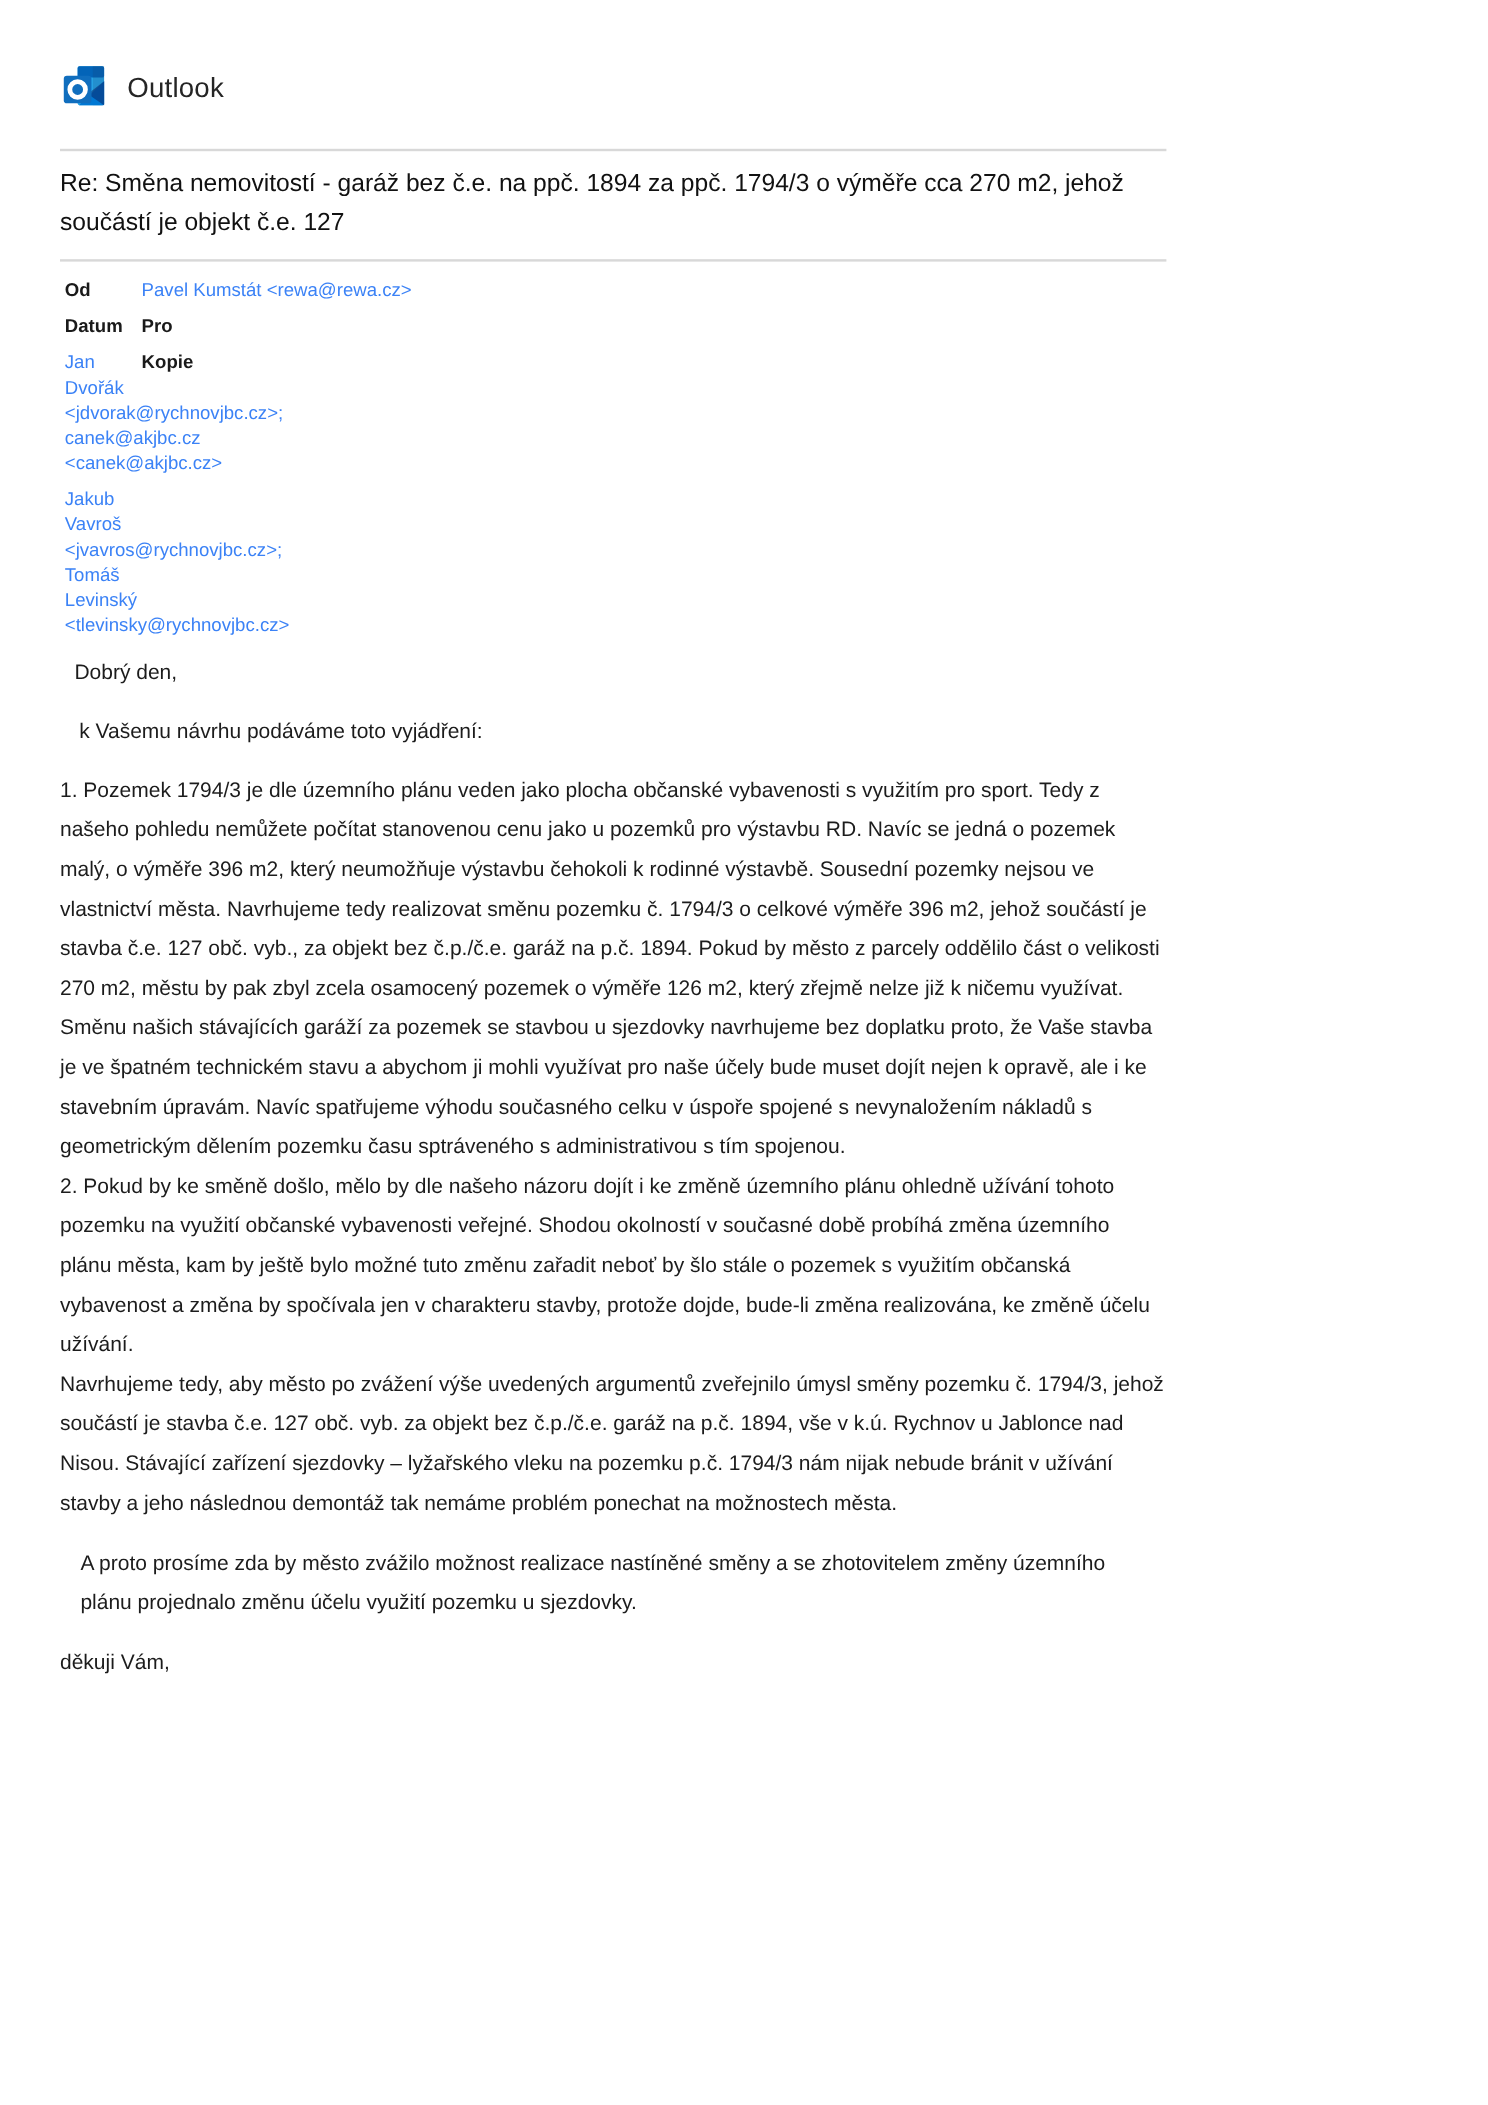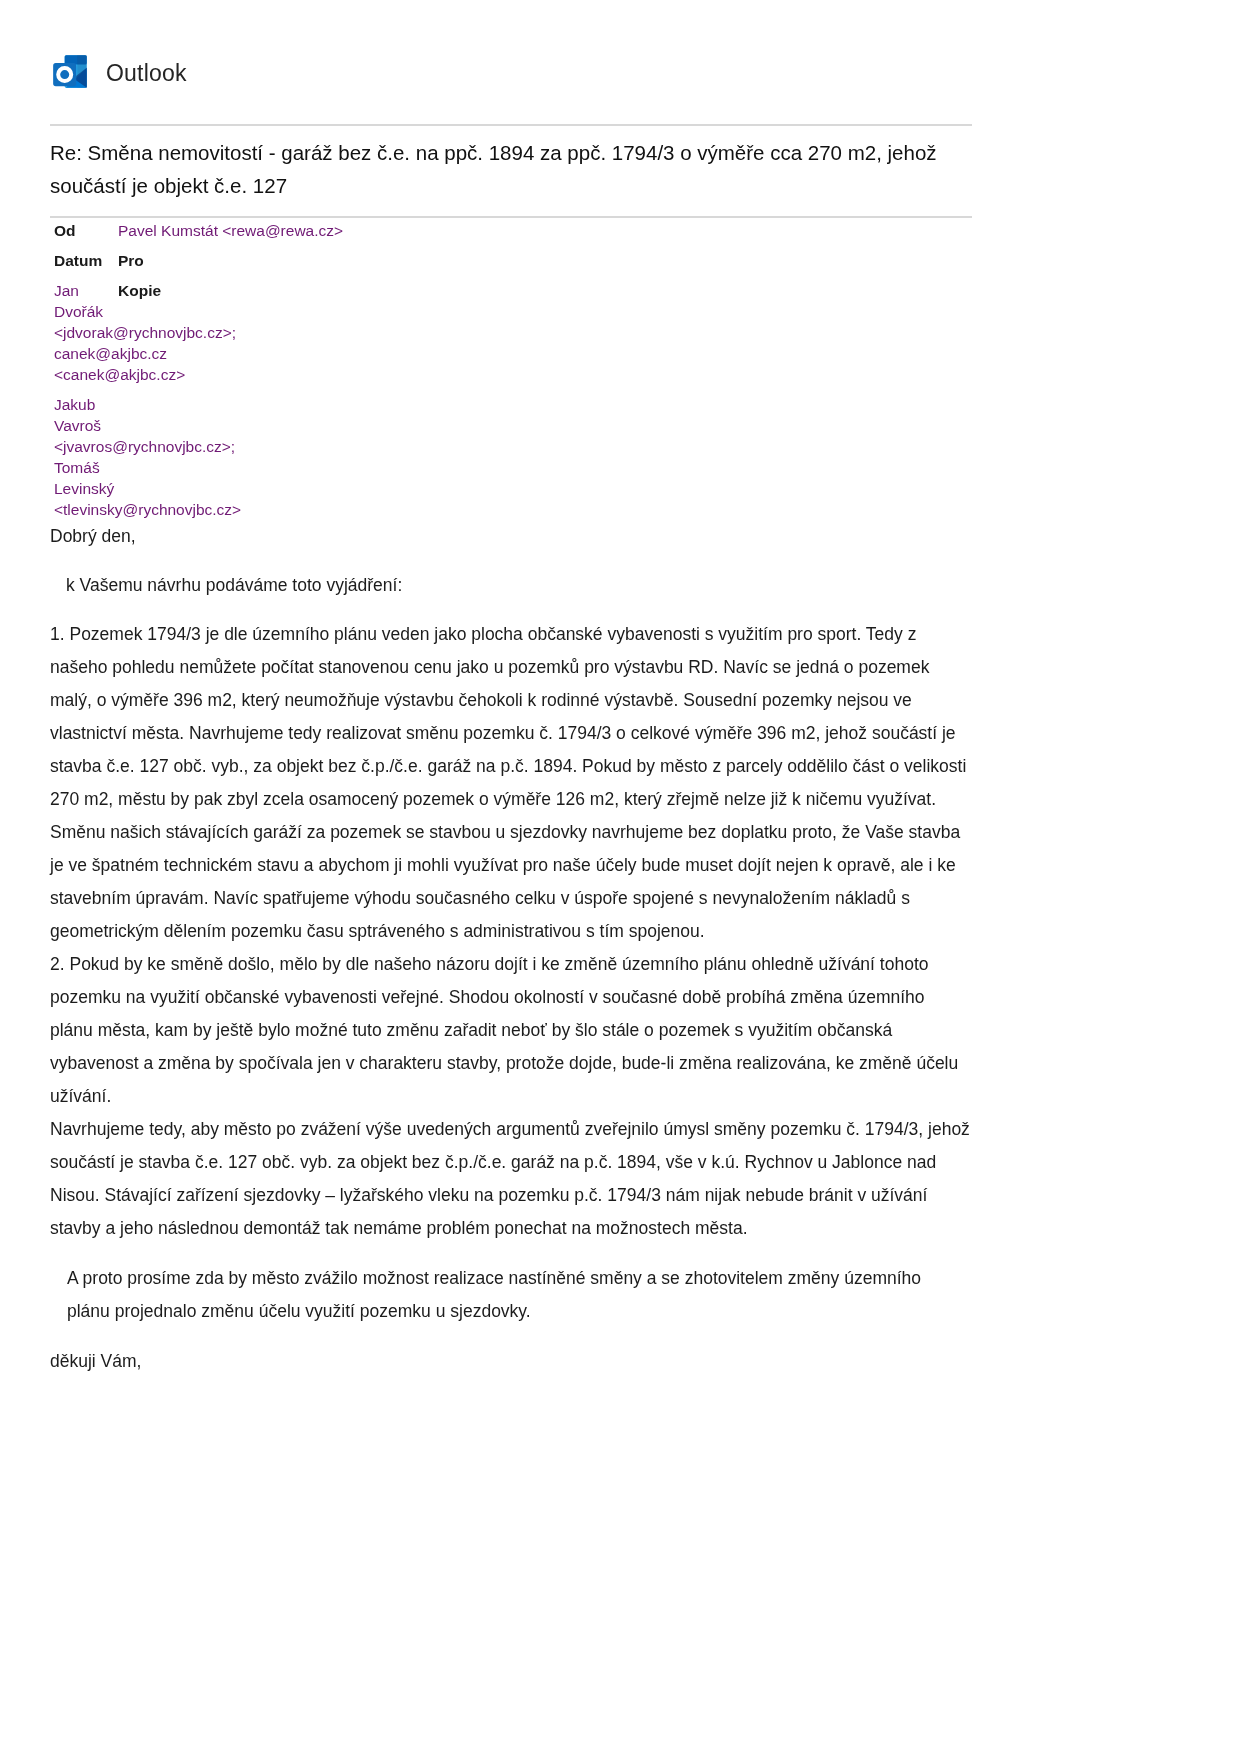--- a/index.html
+++ b/index.html
@@ -42,30 +42,30 @@
   .subject {
     font-size: 20.5px;
     font-weight: 400;
     line-height: 33px;
     color: #111111;
     margin: 10px 0 14px 0;
     max-width: 1110px;
   }
   
   .meta {
-    margin: 2px 0 0 4px;
+    margin: 14px 0 0 4px;
     display: grid;
     grid-template-columns: 62px 1fr;
     column-gap: 2px;
     row-gap: 9px;
     font-size: 15.5px;
     line-height: 21px;
   }
   .meta-label { font-weight: 700; color: #1a1a1a; }
-  .meta-value { color: #701a75; }
+  .meta-value { color: #3b82f6; }
   
   .body-text {
     font-size: 17.5px;
     line-height: 33px;
     color: #1c1c1c;
     max-width: 1142px;
   }
   .greeting { margin-top: 112px; }
   .intro { margin-top: 22px; }
   .para-1 { margin-top: 78px; }
@@ -107,21 +107,21 @@
     <span class="meta-label">Datum</span>
 
     <span class="meta-label">Pro</span>
     <span class="meta-value">Jan Dvořák &lt;jdvorak@rychnovjbc.cz&gt;; canek@akjbc.cz &lt;canek@akjbc.cz&gt;</span>
 
     <span class="meta-label">Kopie</span>
     <span class="meta-value">Jakub Vavroš &lt;jvavros@rychnovjbc.cz&gt;; Tomáš Levinský &lt;tlevinsky@rychnovjbc.cz&gt;</span>
   </div>
 
   <div class="body-text">
-    <p class="greeting" style="margin:0;">Dobrý den,</p>
+    <p class="greeting" style="margin:12px;">Dobrý den,</p>
     <p class="intro" style="margin:16px;">k Vašemu návrhu podáváme toto vyjádření:</p>
     <p class="para-1" style="margin:0;">1. Pozemek 1794/3 je dle územního plánu veden jako plocha občanské vybavenosti s využitím pro sport. Tedy z našeho pohledu nemůžete počítat stanovenou cenu jako u pozemků pro výstavbu RD. Navíc se jedná o pozemek malý, o výměře 396 m2, který neumožňuje výstavbu čehokoli k rodinné výstavbě. Sousední pozemky nejsou ve vlastnictví města. Navrhujeme tedy realizovat směnu pozemku č. 1794/3 o celkové výměře 396 m2, jehož součástí je stavba č.e. 127 obč. vyb., za objekt bez č.p./č.e. garáž na p.č. 1894. Pokud by město z parcely oddělilo část o velikosti 270 m2, městu by pak zbyl zcela osamocený pozemek o výměře 126 m2, který zřejmě nelze již k ničemu využívat.  Směnu našich stávajících garáží za pozemek se stavbou u sjezdovky navrhujeme bez doplatku proto, že Vaše stavba je ve špatném technickém stavu a abychom ji mohli využívat pro naše účely bude muset dojít nejen k opravě, ale i ke stavebním úpravám. Navíc spatřujeme výhodu současného celku v úspoře spojené s nevynaložením nákladů s geometrickým dělením pozemku času sptráveného s administrativou s tím spojenou.</p>
     <p class="para-2" style="margin:0;">2. Pokud by ke směně došlo, mělo by dle našeho názoru dojít i ke změně územního plánu ohledně užívání tohoto pozemku na využití občanské vybavenosti veřejné. Shodou okolností v současné době probíhá změna územního plánu města, kam by ještě bylo možné tuto změnu zařadit neboť by šlo stále o pozemek s využitím občanská vybavenost a změna by spočívala jen v charakteru stavby, protože dojde, bude-li změna realizována, ke změně účelu užívání.</p>
     <p class="para-3" style="margin:0;">Navrhujeme tedy, aby město po zvážení výše uvedených argumentů zveřejnilo úmysl směny pozemku č. 1794/3, jehož součástí je stavba č.e. 127 obč. vyb. za objekt bez č.p./č.e. garáž na p.č. 1894, vše v k.ú. Rychnov u Jablonce nad Nisou. Stávající zařízení sjezdovky – lyžařského vleku na pozemku p.č. 1794/3 nám nijak nebude bránit v užívání stavby a jeho následnou demontáž tak nemáme problém ponechat na možnostech města.</p>
     <p class="para-4" style="margin:17px;">A proto prosíme zda by město zvážilo možnost realizace nastíněné směny  a se zhotovitelem změny územního plánu projednalo změnu účelu využití pozemku u sjezdovky.</p>
     <p class="closing" style="margin:0;">děkuji Vám,</p>
   </div>
 
 </div>
 

